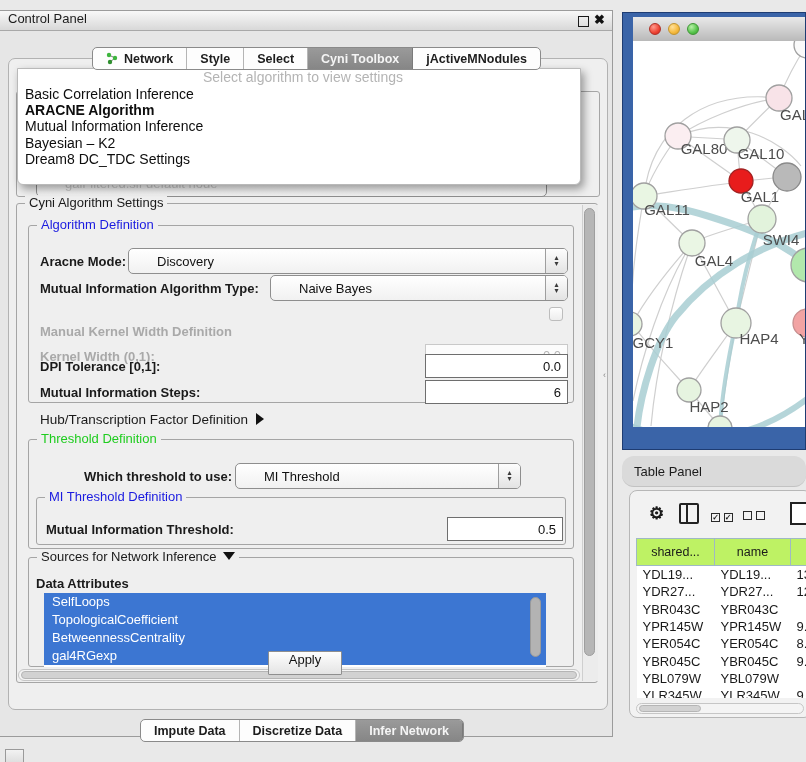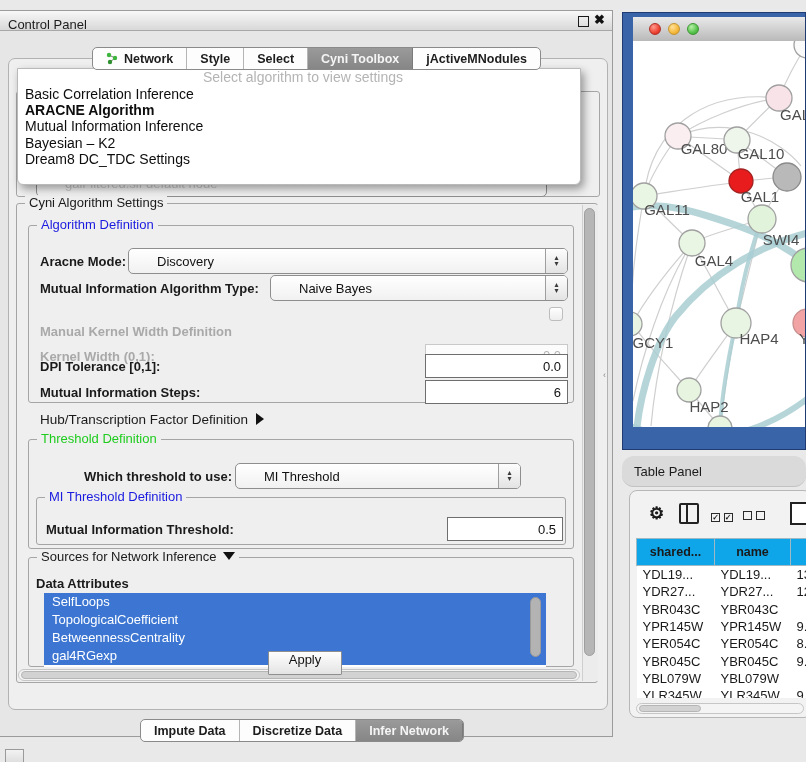--- a/index.html
+++ b/index.html
@@ -3,21 +3,21 @@
 <meta charset="utf-8">
 <style>
   html,body{margin:0;padding:0;}
   body{background:#e9e9e9;font-family:"Liberation Sans",sans-serif;-webkit-font-smoothing:antialiased;}
   #screen{position:relative;width:806px;height:762px;overflow:hidden;background:#e9e9e9;font-size:13px;color:#1a1a1a;}
   .abs{position:absolute;}
 
   
   #cp-window{left:0;top:10px;width:613px;height:727px;background:#e6e6e6;border:1px solid #9b9b9b;border-left:none;box-sizing:border-box;}
   #cp-titlebar{left:0;top:0;width:100%;height:19px;background:linear-gradient(#f8f8f8,#d8d8d8);border-bottom:1px solid #a8a8a8;}
-  #cp-title{left:8px;top:6px;font-size:13px;color:#1c1c1c;}
+  #cp-title{left:8px;top:0;font-size:13px;color:#1c1c1c;}
   #cp-float{left:578px;top:5px;width:9px;height:9px;border:1.5px solid #1a1a1a;background:transparent;}
   #cp-close{left:594px;top:1px;font-size:13px;font-weight:bold;color:#111;}
 
   
   .tabbar{display:flex;align-items:stretch;background:#fdfdfd;border:1px solid #8a8a8a;border-radius:5px;height:21px;overflow:hidden;}
   .tabbar .tab{display:flex;align-items:center;padding:0 13px;font-size:12.5px;font-weight:bold;color:#1d1d1d;border-right:1px solid #b5b5b5;white-space:nowrap;}
   .tabbar .tab:last-child{border-right:none;}
   .tabbar .tab.sel{background:linear-gradient(#9a9a9a,#868686);color:#f5f5f5;border-right:1px solid #7a7a7a;}
   .neticon{width:13px;height:13px;margin-right:5px;}
 
@@ -74,21 +74,21 @@
   #light-green{left:54px;background:radial-gradient(circle at 35% 30%,#b8f0a8,#55c34a 60%,#3d9d34);border:1px solid #3f9636;}
   #net-canvas{left:10px;top:28px;right:0;bottom:22px;background:#fff;overflow:hidden;}
 
   
   #tp-header{left:622px;top:456px;width:184px;height:30px;background:#dadada;border-bottom:1px solid #c2c2c2;border-radius:12px;}
   #tp-title{left:12px;top:8px;font-size:13px;color:#1c1c1c;}
   #tp-body{left:629px;top:490px;width:183px;height:228px;background:#f2f2f2;border:1px solid #b7b7b7;border-radius:8px;box-sizing:border-box;}
   .ticon{position:absolute;color:#1a1a1a;}
   .sq{display:inline-block;width:9px;height:9px;border:1.5px solid #2a2a2a;box-sizing:border-box;font-size:8px;line-height:7px;text-align:center;font-weight:bold;}
   #tp-table{left:6px;top:47px;width:200px;border-collapse:collapse;table-layout:fixed;}
-  #tp-table th{background:#0ea5e9;border:1px solid #9fb9c4;font-size:12.5px;font-weight:bold;height:24px;text-align:center;overflow:hidden;white-space:nowrap;}
+  #tp-table th{background:#bef264;border:1px solid #9fb9c4;font-size:12.5px;font-weight:normal;height:24px;text-align:center;overflow:hidden;white-space:nowrap;}
   #tp-table td{font-size:13px;height:17.3px;padding:0 0 0 6px;white-space:nowrap;overflow:hidden;background:#fff;margin-left:24px;}
   #tp-rows-clip{left:6px;top:47px;width:200px;height:160px;overflow:hidden;}
 
   #panel-grip{left:603px;top:370px;font-size:9px;color:#8a8a8a;}
   #dock-btn{left:5px;top:749px;width:17px;height:14px;border:1px solid #9a9a9a;background:linear-gradient(#f2f2f2,#dcdcdc);}
 
   svg text{font-family:"Liberation Sans",sans-serif;}
 </style>
 </head>
 <body>

